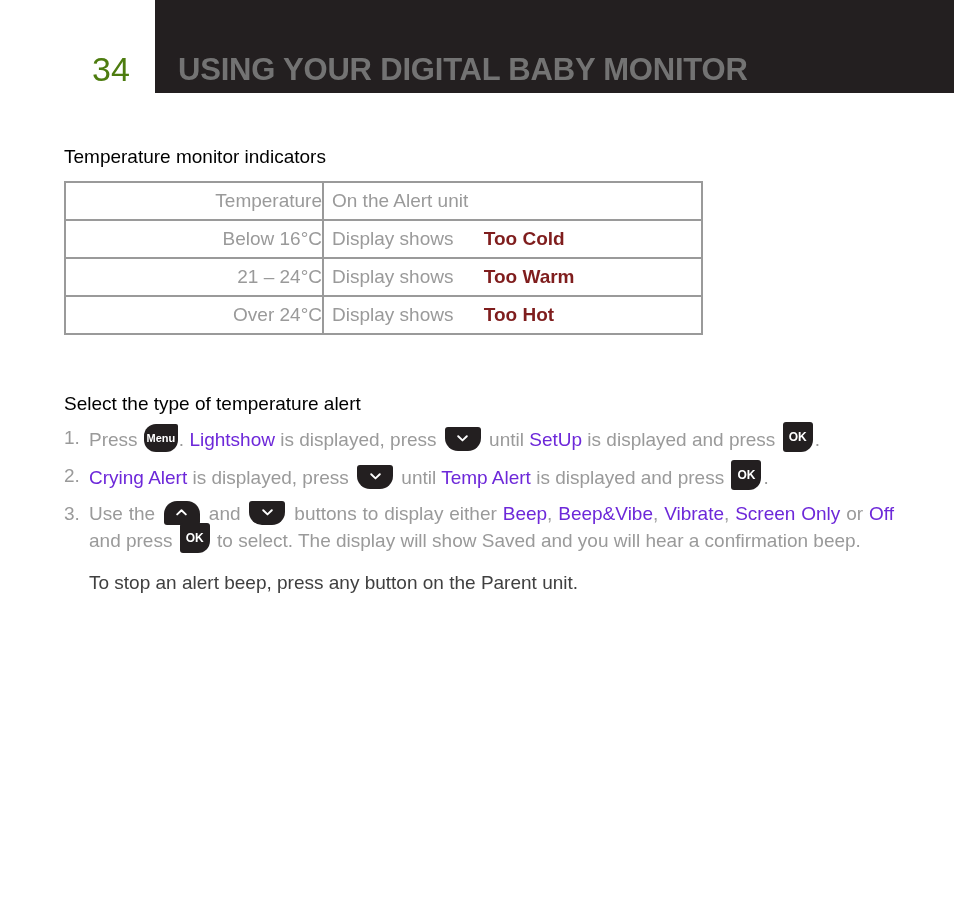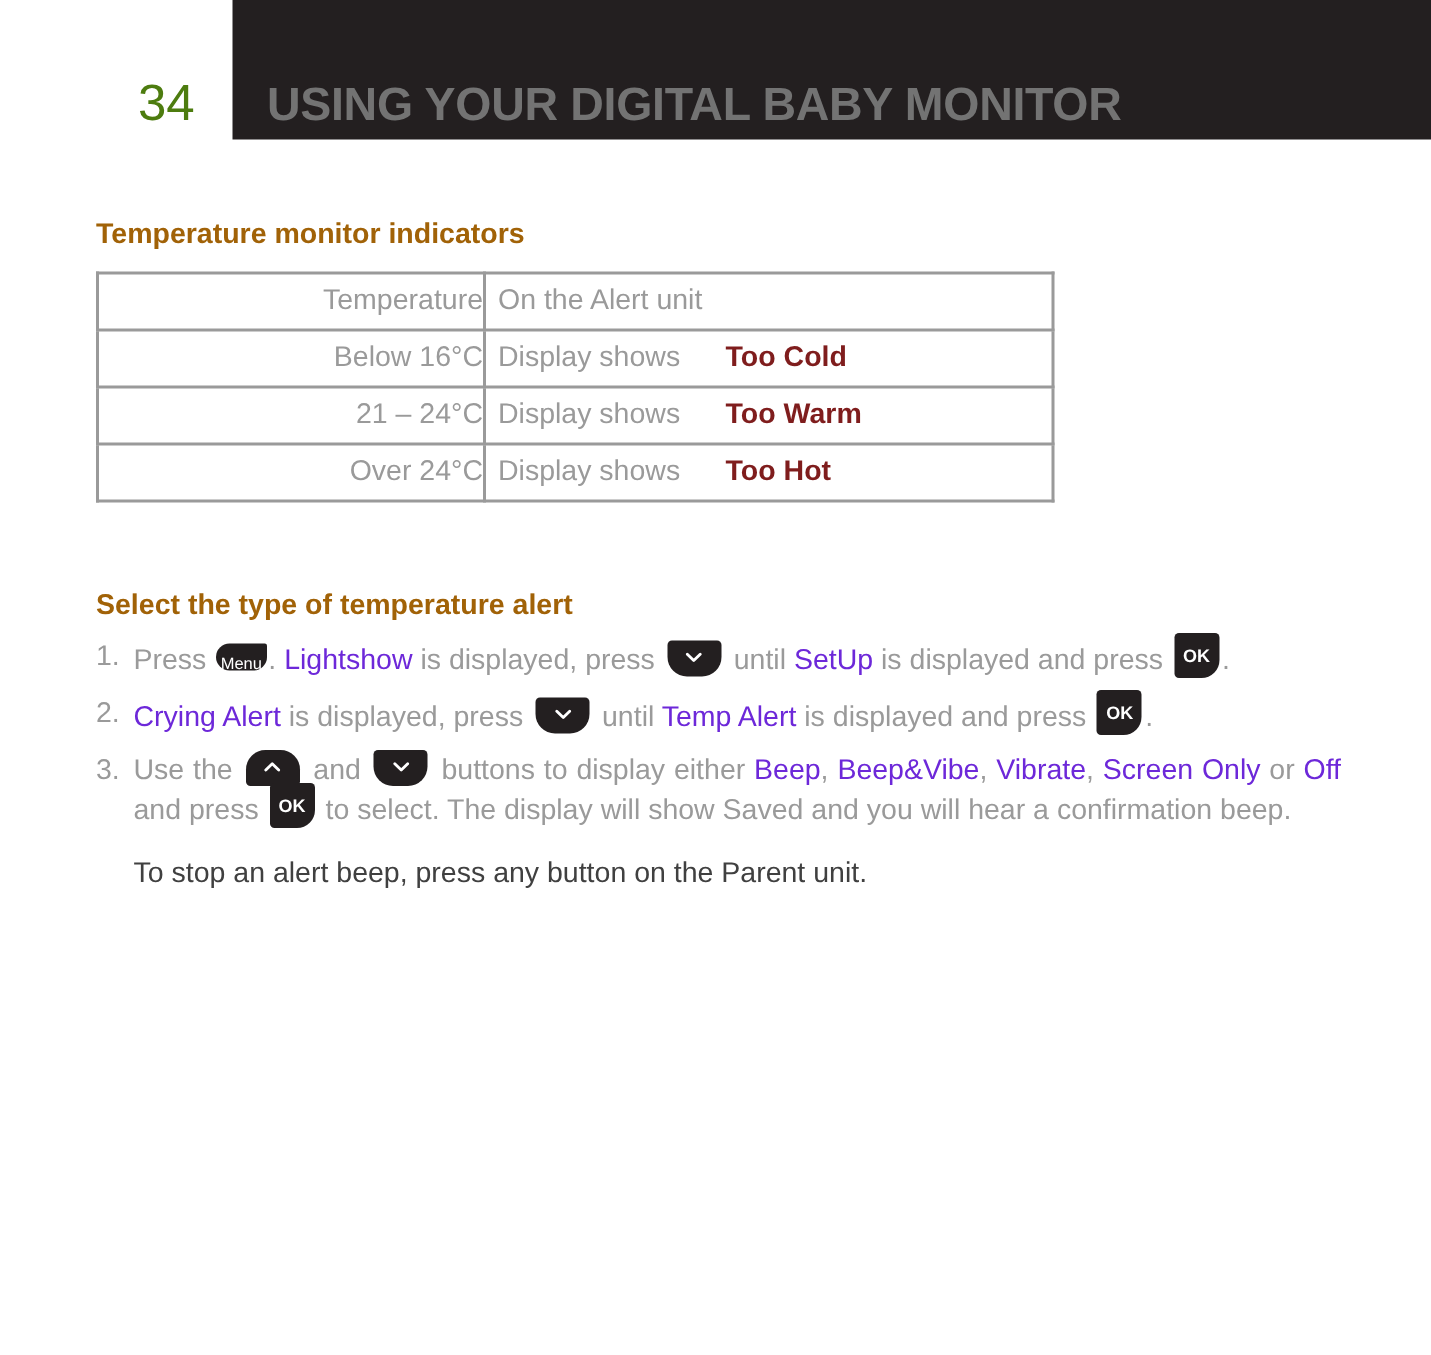--- a/index.html
+++ b/index.html
@@ -50,22 +50,22 @@
     color: #737373;
     letter-spacing: -0.2px;
     line-height: 32px;
     white-space: nowrap;
   }
 
   
   .section-heading {
     position: absolute;
     font-size: 19px;
-    font-weight: bold;
-    color: #a16207;
+    font-weight: normal;
+    color: #000000;
     white-space: nowrap;
   }
   #heading-temp { left: 64px; top: 146px; }
   #heading-alert { left: 64px; top: 393px; }
 
   
   .temp-table {
     position: absolute;
     left: 64px;
     top: 181px;
@@ -127,24 +127,24 @@
     display: inline-block;
     background: #231f20;
     color: #ffffff;
     vertical-align: middle;
     position: relative;
     text-align: center;
     font-family: "Liberation Sans", sans-serif;
   }
   .key-menu {
     width: 34px;
-    height: 18px;
+    height: 28px;
     border-radius: 12px 2px 12px 12px;
     font-size: 11px;
-    font-weight: normal;
+    font-weight: bold;
     line-height: 28px;
     margin: 0 1px;
     top: -3px;
   }
   .key-ok {
     width: 30px;
     height: 30px;
     border-radius: 3px 3px 12px 3px;
     font-size: 12px;
     font-weight: bold;

